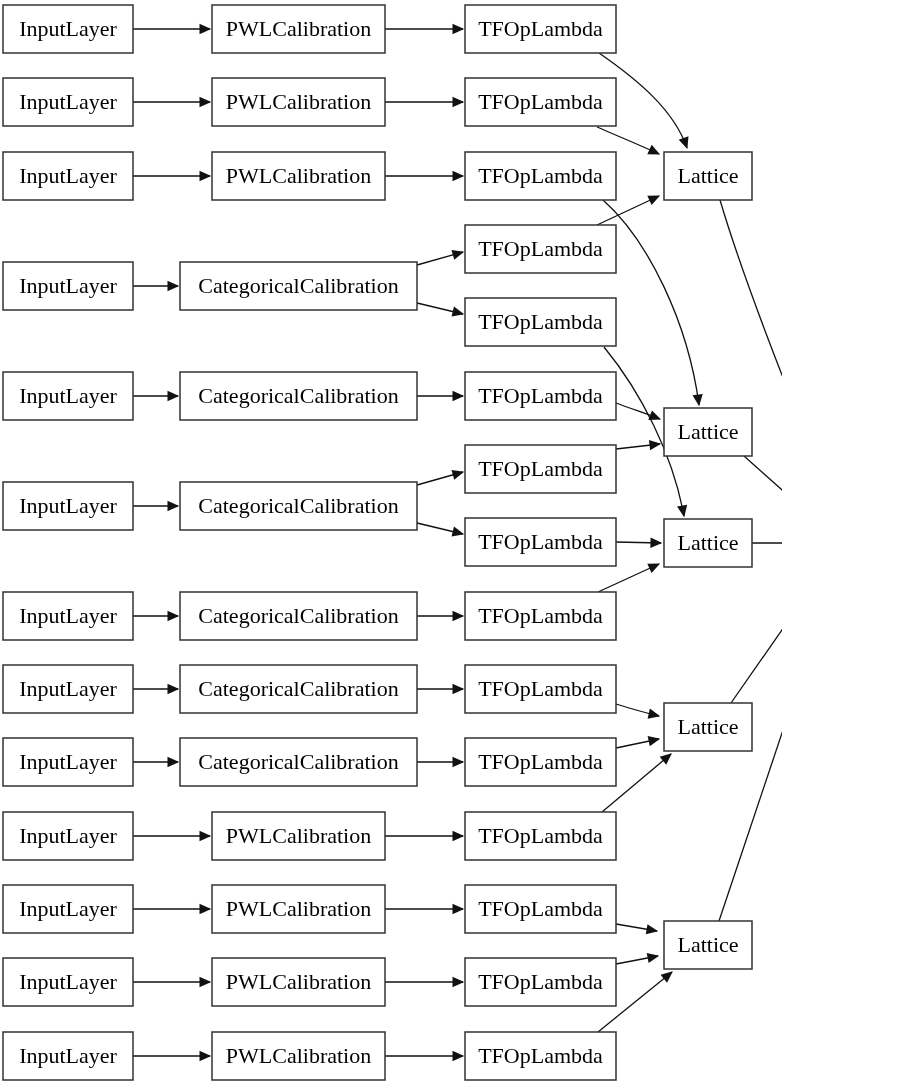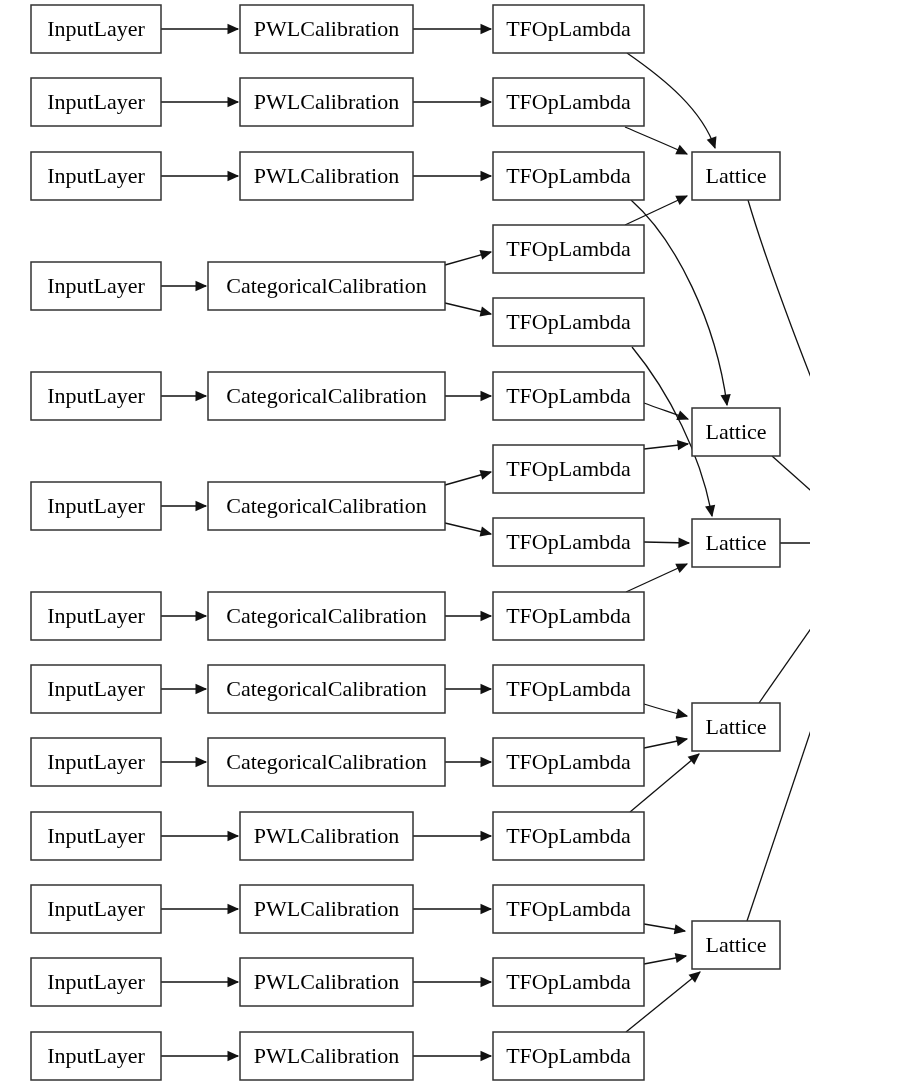--- a/index.html
+++ b/index.html
@@ -6,21 +6,20 @@
     margin: 0;
     padding: 0;
     background: #ffffff;
   }
   .canvas-wrap {
     width: 782px;
     height: 1087px;
     background: #ffffff;
     position: relative;
     overflow: hidden;
-    padding-left: 28px;
   }
   svg.graph {
     display: block;
     width: 905px;
     height: 1087px;
   }
   .node-box {
     fill: #ffffff;
     stroke: #333333;
     stroke-width: 1.5;

